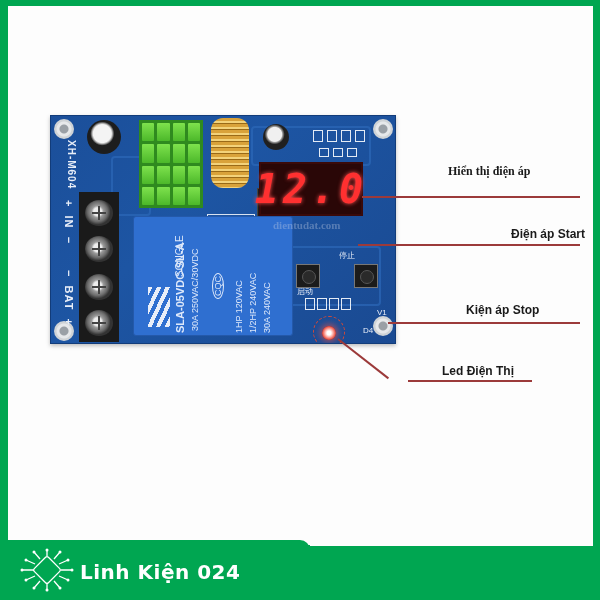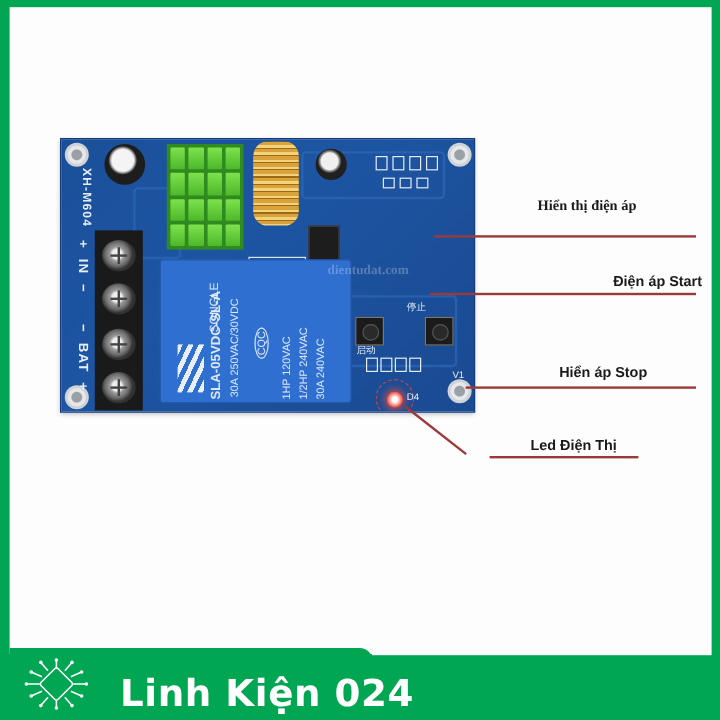--- a/index.html
+++ b/index.html
@@ -61,21 +61,21 @@
     .led-ring { position: absolute; left: 262px; top: 200px; width: 32px; height: 32px; border-radius: 50%; border: 1px dashed #d04a3a; }
 
     
     .callout-line { position: absolute; height: 2px; background: #9c3a3a; }
     .callout-label { position: absolute; font-size: 12px; color: #1a1a1a; font-weight: bold; white-space: nowrap; }
     .diag-line { position: absolute; height: 2px; background: #9c3a3a; transform-origin: left center; }
 
     
     .brand-tab { position: absolute; left: 0; top: 545px; width: 310px; height: 55px; background: #00a651; }
     .brand-notch { position: absolute; left: 8px; top: 540px; width: 302px; height: 24px; background: #00a651; border-top-right-radius: 10px; }
-    .brand-text { position: absolute; left: 80px; top: 560px; font-size: 31px; font-weight: bold; color: #ffffff; letter-spacing: 0.5px; font-family: "DejaVu Sans", sans-serif; margin-left: 20px; }
+    .brand-text { position: absolute; left: 80px; top: 560px; font-size: 20px; font-weight: bold; color: #ffffff; letter-spacing: 0.5px; font-family: "DejaVu Sans", sans-serif; }
     .chip-icon { position: absolute; left: 18px; top: 548px; width: 58px; height: 44px; }
   </style>
 </head>
 <body>
 
 <div class="frame"></div>
 
 <div class="board">
   <div class="trace" style="left:200px;top:10px;width:120px;height:40px;"></div>
   <div class="trace" style="left:230px;top:130px;width:100px;height:60px;"></div>
@@ -149,40 +149,43 @@
     <div class="relay-logo"></div>
     <div class="relay-text" style="left:40px;top:60px;font-size:10px;">SONGLE</div>
     <div class="relay-text" style="left:40px;top:116px;font-size:11px;font-weight:bold;">SLA-05VDC-SL-A</div>
     <div class="relay-text" style="left:56px;top:114px;">30A  250VAC/30VDC</div>
     <div class="relay-text" style="left:78px;top:82px;border:1px solid #dde8fa;border-radius:50%;padding:0 2px;">CQC</div>
     <div class="relay-text" style="left:100px;top:116px;">1HP 120VAC</div>
     <div class="relay-text" style="left:114px;top:116px;">1/2HP 240VAC</div>
     <div class="relay-text" style="left:128px;top:116px;">30A 240VAC</div>
   </div>
 
+  <div class="display">
+    <span>12.0</span>
+  </div>
   <div class="watermark">dientudat.com</div>
 
   <div class="btn-label" style="left:246px;top:134px;margin-top:36px;">启动</div>
   <div class="button" style="left:245px;top:148px;"></div>
   <div class="btn-label" style="left:288px;top:134px;">停止</div>
   <div class="button" style="left:303px;top:148px;"></div>
 
   <div class="led-ring"></div>
   <div class="led"></div>
-  <div class="btn-label" style="left:288px;top:210px;">D4</div>
+  <div class="btn-label" style="left:288px;top:210px;padding-left:24px;">D4</div>
   <div class="btn-label" style="left:326px;top:192px;">V1</div>
 </div>
 
 <div class="callout-label" style="left:448px;top:164px;font-family:Liberation Serif, serif;">Hiển thị điện áp</div>
 <div class="callout-line" style="left:362px;top:196px;width:218px;"></div>
 
 <div class="callout-label" style="left:478px;top:227px;margin-left:33px;">Điện áp Start</div>
 <div class="callout-line" style="left:358px;top:244px;width:222px;"></div>
 
-<div class="callout-label" style="left:466px;top:303px;">Hiển áp Stop</div>
+<div class="callout-label" style="left:466px;top:303px;">Kiện áp Stop</div>
 <div class="callout-line" style="left:388px;top:322px;width:192px;"></div>
 
 <div class="diag-line" style="left:338px;top:338px;width:64px;transform:rotate(38deg);"></div>
 <div class="callout-label" style="left:442px;top:364px;">Led Điện Thị</div>
 <div class="callout-line" style="left:408px;top:380px;width:124px;"></div>
 
 <div class="brand-notch"></div>
 <div class="brand-tab"></div>
 <svg class="chip-icon" viewBox="0 0 58 44">
   <g stroke="#ffffff" stroke-width="1.3" fill="none">

